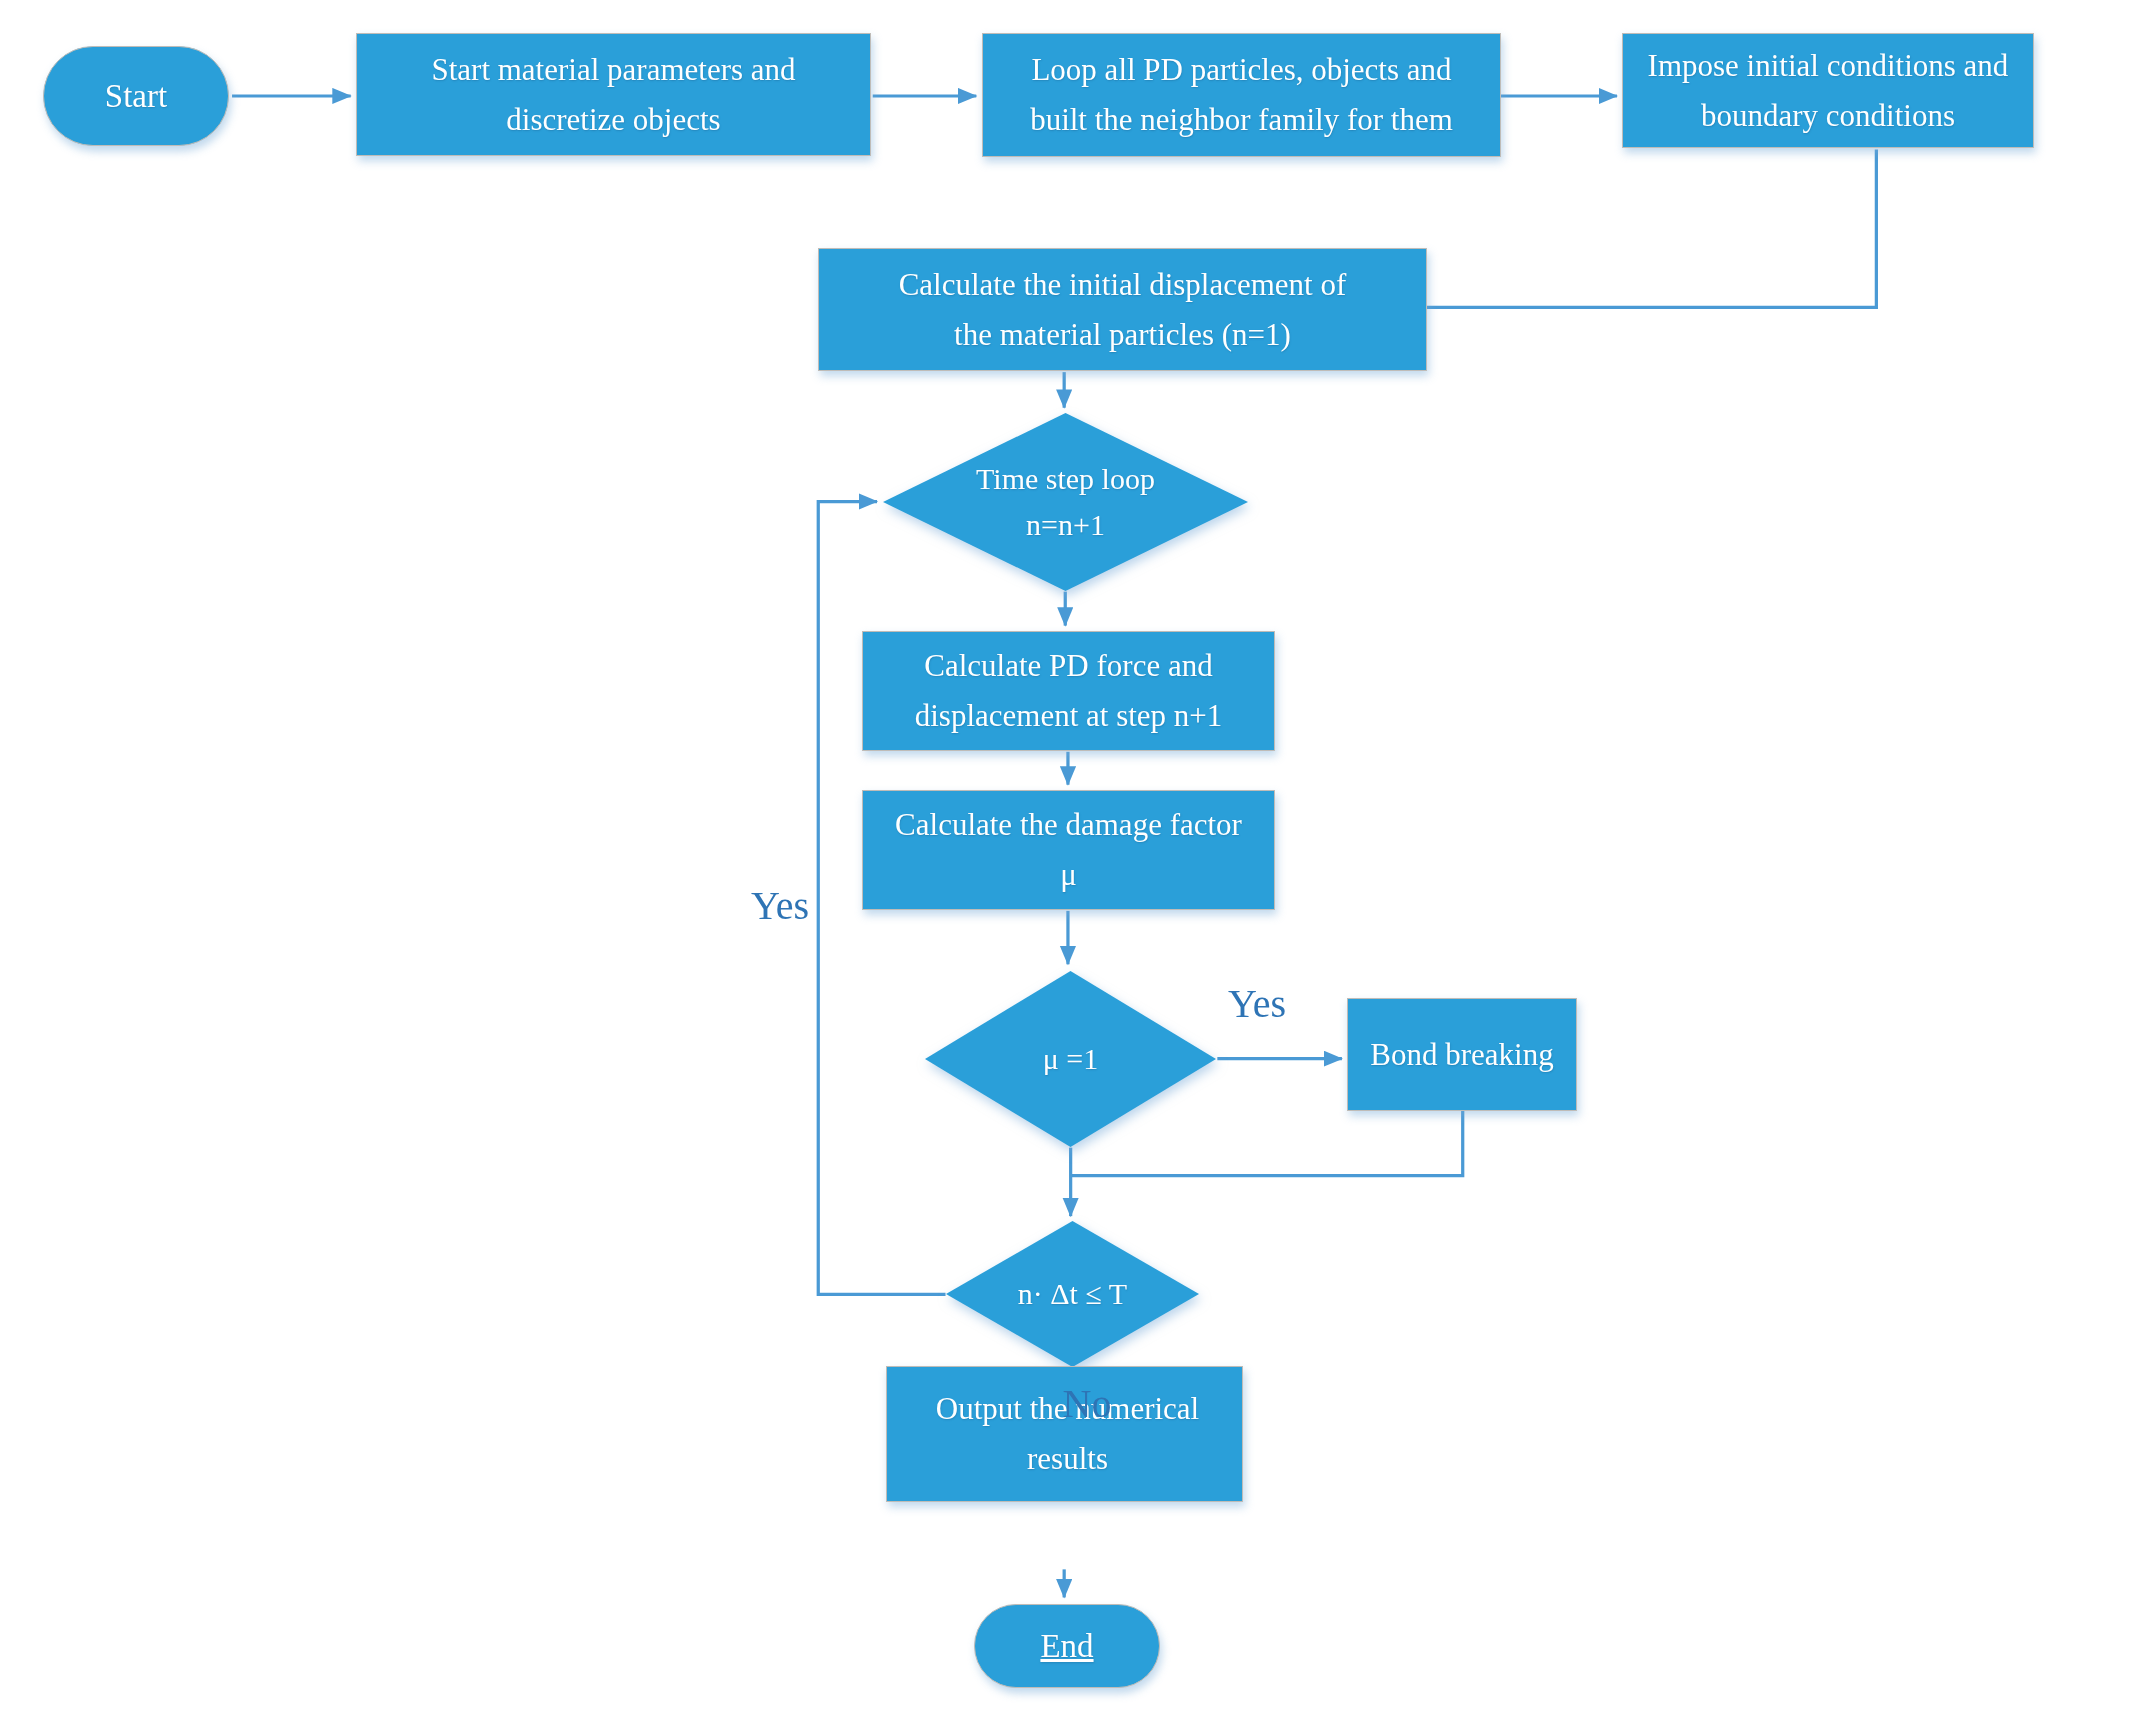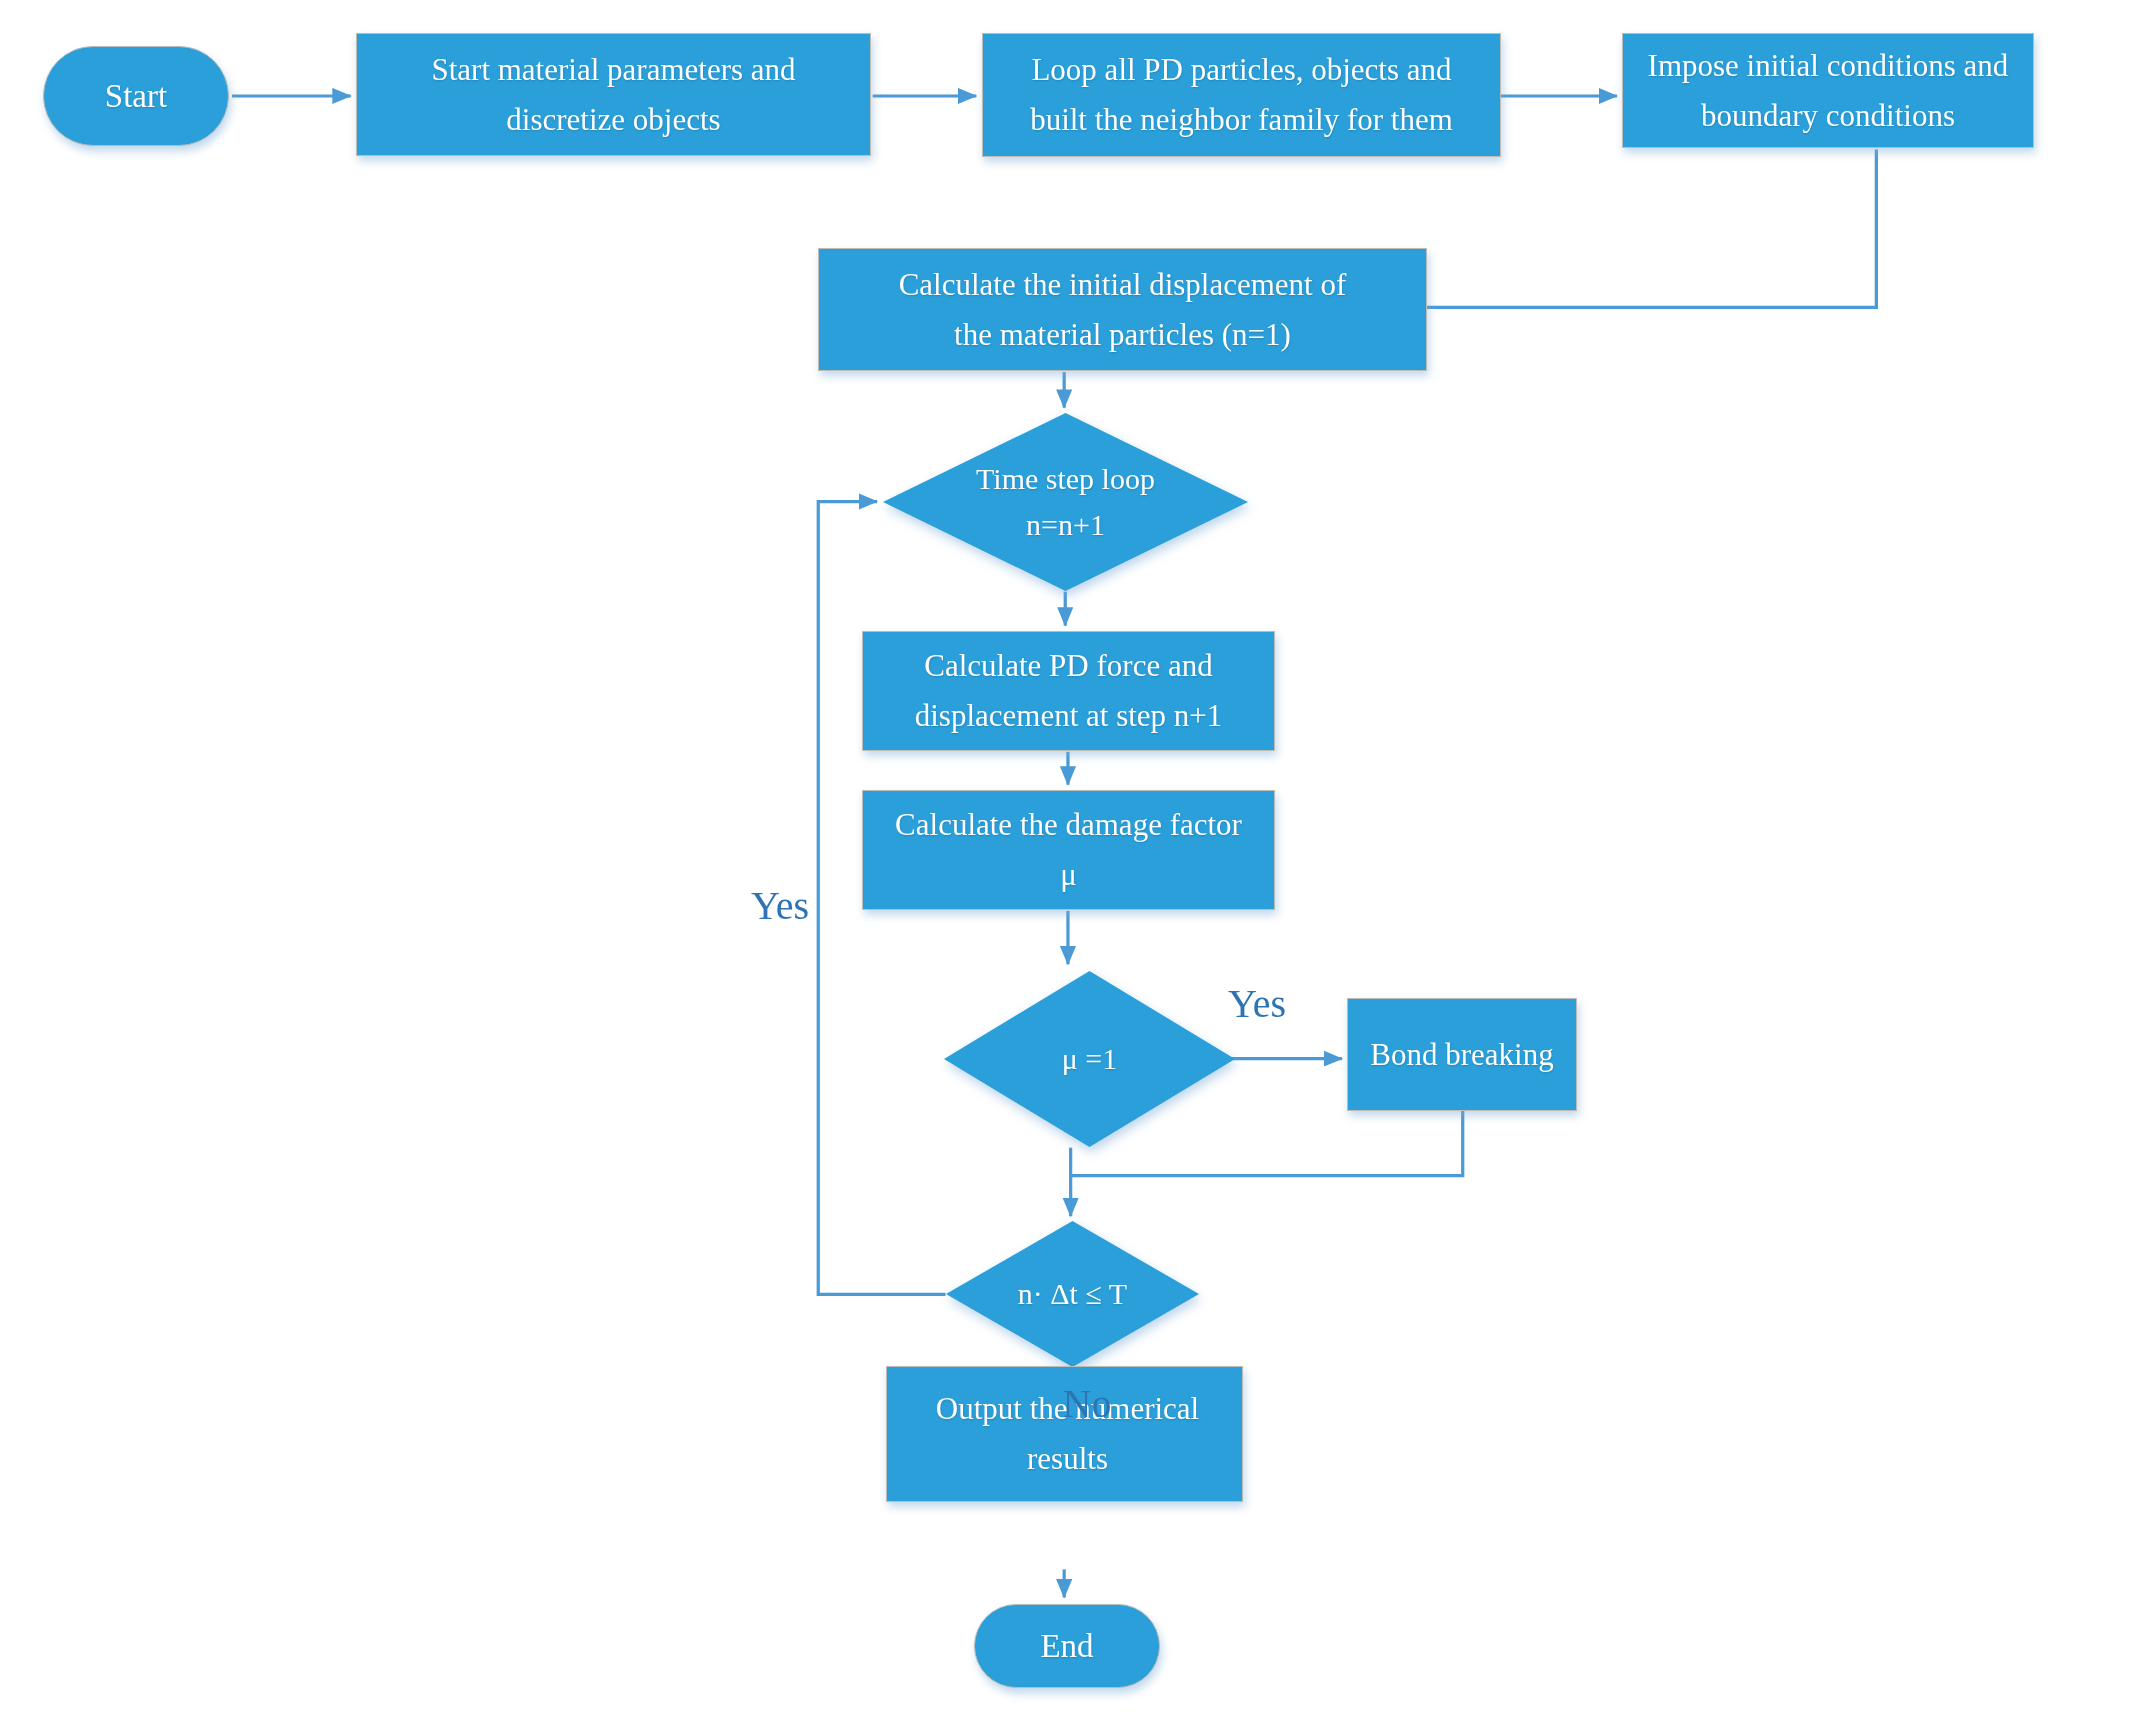--- a/index.html
+++ b/index.html
@@ -131,42 +131,42 @@
   <div class="node box" style="left:862px; top:631px; width:413px; height:120px;">
     <span class="node-text">Calculate PD force and
 displacement at step n+1</span>
   </div>
 
   <div class="node box" style="left:862px; top:790px; width:413px; height:120px;">
     <span class="node-text">Calculate the damage factor
 μ</span>
   </div>
 
-  <div class="node diamond" style="left:944px; top:971px; width:291px; height:176px;">
+  <div class="node diamond" style="left:925px; top:971px; width:291px; height:176px;">
     <div class="diamond-shape">
       <span class="node-text">μ =1</span>
     </div>
   </div>
 
   <div class="node box" style="left:1347px; top:998px; width:230px; height:113px;">
     <span class="node-text">Bond breaking</span>
   </div>
 
   <div class="node diamond" style="left:946px; top:1221px; width:253px; height:146px;">
     <div class="diamond-shape">
       <span class="node-text">n· Δt ≤ T</span>
     </div>
   </div>
 
   <div class="node box" style="left:886px; top:1366px; width:357px; height:136px;padding-left:6px;">
     <span class="node-text">Output the numerical
 results</span>
   </div>
 
-  <div class="node terminator" style="left:974px; top:1604px; width:186px; height:84px;">
+  <div class="node terminator" style="left:974px; top:1604px; width:186px; height:84px;text-decoration:underline;">
     <span class="node-text">End</span>
   </div>
 
   <div class="edge-label" style="left:1203px; top:980px;">Yes</div>
 
   <div class="edge-label" style="left:726px; top:882px;">Yes</div>
 
   <div class="edge-label" style="left:1033px; top:1380px;">No</div>
 
 </div>

